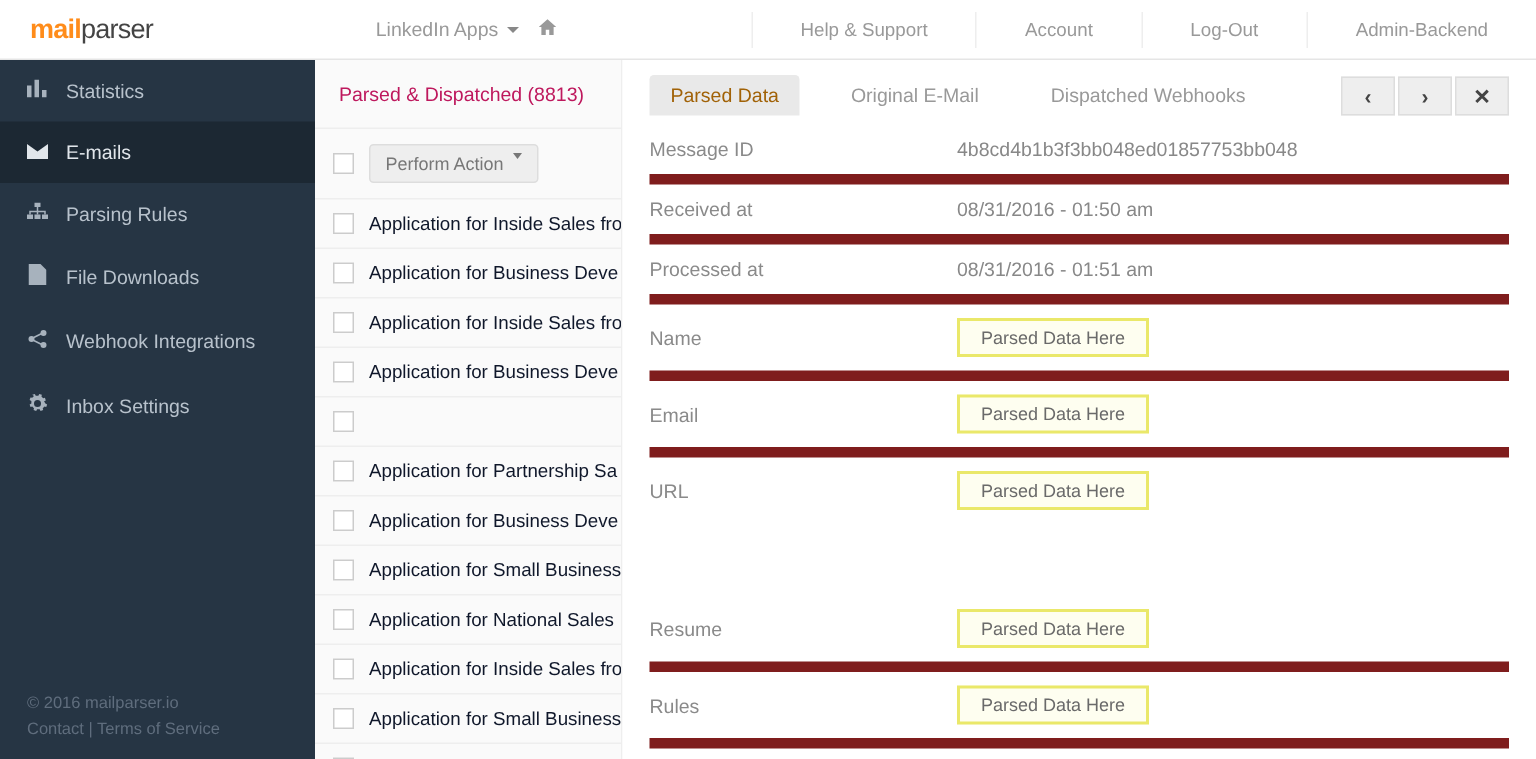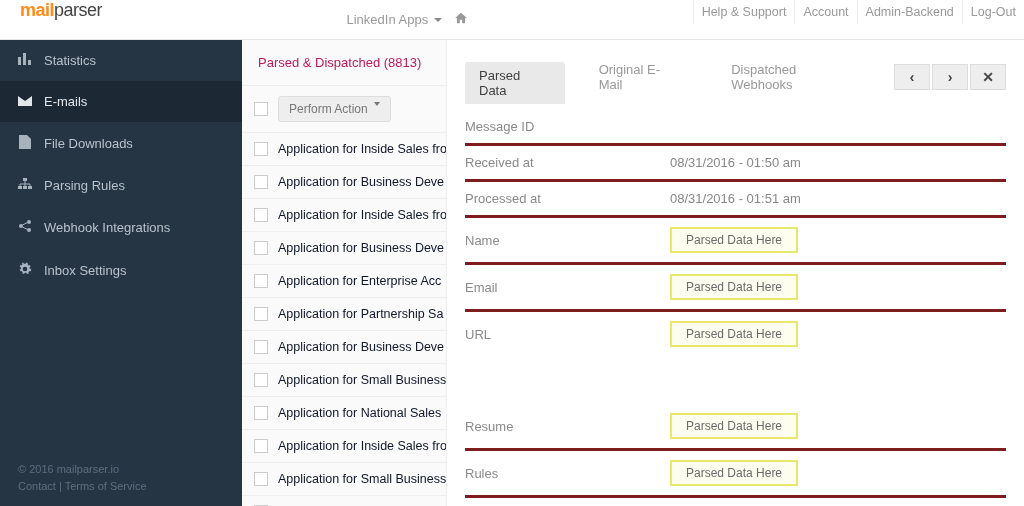--- a/index.html
+++ b/index.html
@@ -1,52 +1,52 @@
 <!DOCTYPE html>
 <html><head>
   <meta charset="utf-8">
   <style>
     * { margin: 0; padding: 0; box-sizing: border-box; }
     body { font-family: -apple-system, "Helvetica Neue", Arial, sans-serif; font-size: 13px; color: #6a6a6a; width: 1024px; height: 506px; overflow: hidden; }
 
-    .topbar { height: 40px; background: #fff; border-bottom: 1px solid #e5e5e5; display: flex; }
+    .topbar { height: 40px; background: #fff; border-bottom: 1px solid #e5e5e5; display: flex; align-items: center; }
     .logo { padding: 0 20px; font-size: 18px; font-weight: 400; color: #444; letter-spacing: -0.5px; }
     .logo .mail-o { color: #ff8c1a; font-weight: 700; }
     .topbar-spacer { flex: 1; display: flex; justify-content: center; align-items: center; gap: 12px; }
     .dropdown-toggle { color: #999; cursor: pointer; display: flex; align-items: center; gap: 6px; }
     .caret { width: 0; height: 0; border-left: 4px solid transparent; border-right: 4px solid transparent; border-top: 4px solid #888; display: inline-block; }
     .home-icon { color: #888; }
     .topnav { display: flex; }
-    .topnav a { padding: 0 8px; height: 24px; display: flex; align-items: center; color: #999; text-decoration: none; border-left: 1px solid #eee; cursor: pointer; font-size: 12.5px; }
+    .topnav a { padding: 0 32px; height: 24px; display: flex; align-items: center; color: #999; text-decoration: none; border-left: 1px solid #eee; cursor: pointer; font-size: 12.5px; }
 
     .main { display: flex; height: calc(100% - 40px); }
 
-    .sidebar { width: 242px; background: #263544; color: #b8c2cc; display: flex; flex-direction: column; }
+    .sidebar { width: 210px; background: #263544; color: #b8c2cc; display: flex; flex-direction: column; }
     .sidebar-item { padding: 13px 18px; display: flex; align-items: center; gap: 12px; cursor: pointer; font-size: 13px; }
     .sidebar-item.active { background: #1c2833; color: #e1e6eb; }
     .sidebar-icon { width: 14px; text-align: center; }
     .sidebar-footer { margin-top: auto; padding: 12px 18px; font-size: 11px; color: #5f6d7d; line-height: 1.5; }
 
     .listcol { width: 205px; background: #fafafa; border-right: 1px solid #eee; }
     .list-header { padding: 15px 16px; border-bottom: 1px solid #eee; color: #be185d; font-size: 13px; }
     .list-toolbar { padding: 10px 12px; display: flex; align-items: center; gap: 10px; border-bottom: 1px solid #eee; }
     .perform-action { background: #eee; border: 1px solid #ddd; padding: 5px 10px; font-size: 12px; color: #777; border-radius: 3px; cursor: pointer; display: flex; align-items: flex-start; gap: 6px; }
     .caret-sm { width: 0; height: 0; border-left: 3px solid transparent; border-right: 3px solid transparent; border-top: 4px solid #777; display: inline-block; }
     .email-row { padding: 9px 12px; display: flex; gap: 10px; border-bottom: 1px solid #eee; color: #0f172a; font-size: 12.5px; white-space: nowrap; overflow: hidden; }
     .checkbox { width: 14px; height: 14px; border: 1px solid #ccc; background: #fff; flex-shrink: 0; cursor: pointer; }
 
     .detail { flex: 1; background: #fff; position: relative; }
     .detail-tabs { display: flex; align-items: center; padding: 10px 18px 0 18px; gap: 20px; }
     .tab { padding: 6px 14px; color: #999; cursor: pointer; font-size: 13px; border-radius: 3px 3px 0 0; }
-    .tab.active { background: #e9e9e9; color: #404040; margin-top: 12px; }
+    .tab.active { background: #e9e9e9; color: #a16207; }
     .tab-nav { margin-left: auto; display: flex; gap: 2px; }
     .nav-btn { width: 36px; height: 26px; background: #eee; border: 1px solid #ddd; display: flex; align-items: center; justify-content: center; cursor: pointer; color: #444; font-weight: bold; font-size: 14px; }
 
     .detail-body { padding: 6px 18px; }
-    .field-row { display: flex; padding: 9px 0; border-bottom: 3px solid #7f1d1d; align-items: center; }
+    .field-row { display: flex; padding: 9px 0; border-bottom: 7px solid #7f1d1d; align-items: center; }
     .field-row.noborder { border-bottom: none; }
     .field-label { width: 205px; color: #8a8a8a; font-size: 13px; }
     .field-value { color: #888; font-size: 13px; }
     .parsed-box { display: inline-block; padding: 4px 14px; border: 2px solid #eae86a; background: #fefef0; color: #6a6a6a; font-size: 12px; }
 
     .gap-row { height: 48px; }
   </style>
 </head>
 <body>
 
@@ -61,57 +61,57 @@
     </span>
     <span class="home-icon">
       <svg width="14" height="14" viewBox="0 0 24 24" fill="#999">
           <path d="M12 3l10 9h-3v9h-5v-6h-4v6H5v-9H2z"></path>
         </svg>
     </span>
   </div>
   <div class="topnav">
     <a>Help &amp; Support</a>
     <a>Account</a>
+    <a>Log-Out</a>
     <a>Admin-Backend</a>
-    <a>Log-Out</a>
   </div>
 </div>
 
 <div class="main">
   <div class="sidebar">
     <div class="sidebar-item">
       <span class="sidebar-icon"><svg width="14" height="12" viewBox="0 0 14 12" fill="#a7b2bd">
             <rect x="0" y="4" width="3" height="8"></rect>
             <rect x="5" y="0" width="3" height="12"></rect>
             <rect x="10" y="7" width="3" height="5"></rect>
           </svg></span>
       <span>Statistics</span>
     </div>
     <div class="sidebar-item active">
       <span class="sidebar-icon"><svg width="14" height="11" viewBox="0 0 14 11" fill="#e1e6eb">
             <path d="M0 0h14v11H0z M0 0l7 5 7-5" stroke="#263544" stroke-width="0" fill="#e1e6eb"></path>
             <path d="M0 1l7 5 7-5V0H0z" fill="#1c2833"></path>
           </svg></span>
       <span>E-mails</span>
-    </div>
-    <div class="sidebar-item">
-      <span class="sidebar-icon"><svg width="12" height="14" viewBox="0 0 12 14" fill="#a7b2bd">
-            <path d="M0 0h8l4 4v10H0z"></path>
-          </svg></span>
-      <span>File Downloads</span>
     </div>
     <div class="sidebar-item">
       <span class="sidebar-icon"><svg width="14" height="12" viewBox="0 0 14 12" fill="#a7b2bd">
             <rect x="5" y="0" width="4" height="3"></rect>
             <rect x="0" y="8" width="4" height="3"></rect>
             <rect x="5" y="8" width="4" height="3"></rect>
             <rect x="10" y="8" width="4" height="3"></rect>
             <path d="M7 3v3M2 8V6h10v2M7 6v2" stroke="#a7b2bd" fill="none"></path>
           </svg></span>
       <span>Parsing Rules</span>
+    </div>
+    <div class="sidebar-item">
+      <span class="sidebar-icon"><svg width="12" height="14" viewBox="0 0 12 14" fill="#a7b2bd">
+            <path d="M0 0h8l4 4v10H0z"></path>
+          </svg></span>
+      <span>File Downloads</span>
     </div>
     <div class="sidebar-item">
       <span class="sidebar-icon"><svg width="14" height="14" viewBox="0 0 14 14" fill="#a7b2bd">
             <circle cx="3" cy="7" r="2"></circle>
             <circle cx="11" cy="3" r="2"></circle>
             <circle cx="11" cy="11" r="2"></circle>
             <path d="M4.5 6L9.5 3.5M4.5 8L9.5 10.5" stroke="#a7b2bd"></path>
           </svg></span>
       <span>Webhook Integrations</span>
     </div>
@@ -148,21 +148,20 @@
         <div class="email-row">
           <div class="checkbox"></div>
           <span>Application for Inside Sales fro</span>
         </div>
         <div class="email-row">
           <div class="checkbox"></div>
           <span>Application for Business Deve</span>
         </div>
         <div class="email-row">
           <div class="checkbox"></div>
-          <span>Application for Enterprise Acc</span>
         </div>
         <div class="email-row">
           <div class="checkbox"></div>
           <span>Application for Partnership Sa</span>
         </div>
         <div class="email-row">
           <div class="checkbox"></div>
           <span>Application for Business Deve</span>
         </div>
         <div class="email-row">
@@ -201,20 +200,21 @@
             <span>›</span>
           </div>
         <div class="nav-btn">
             <span>✕</span>
           </div>
       </div>
     </div>
     <div class="detail-body" id="detail-body">
         <div class="field-row">
           <div class="field-label">Message ID</div>
+          <div class="field-value">4b8cd4b1b3f3bb048ed01857753bb048</div>
         </div>
         <div class="field-row">
           <div class="field-label">Received at</div>
           <div class="field-value">08/31/2016 - 01:50 am</div>
         </div>
         <div class="field-row">
           <div class="field-label">Processed at</div>
           <div class="field-value">08/31/2016 - 01:51 am</div>
         </div>
         <div class="field-row">

